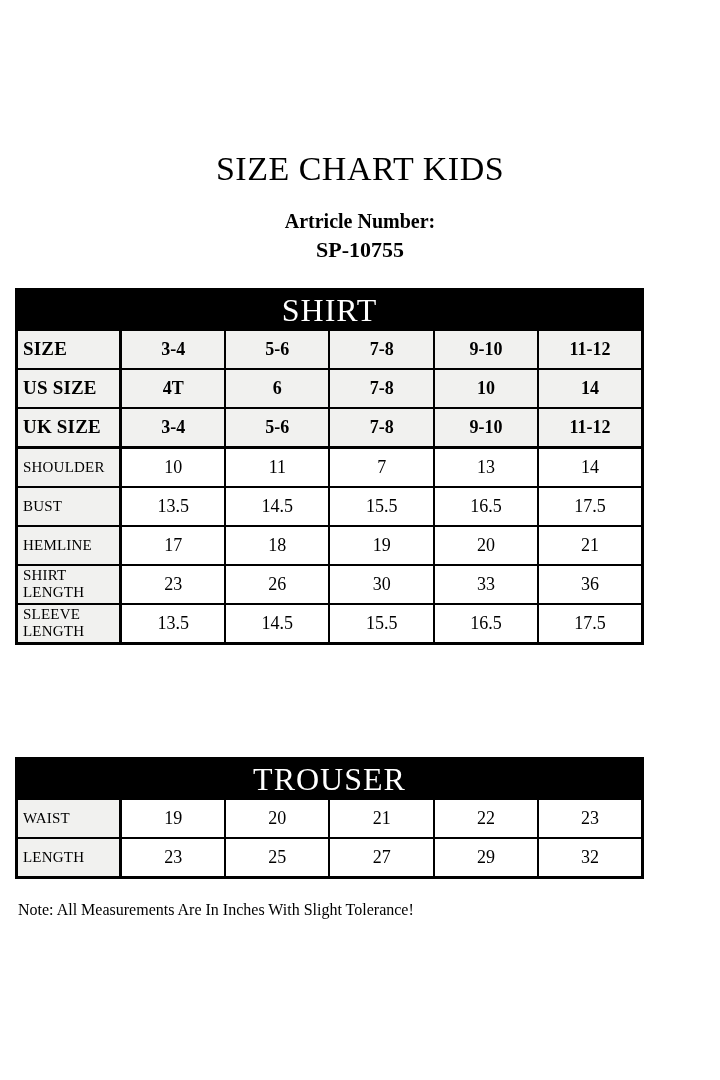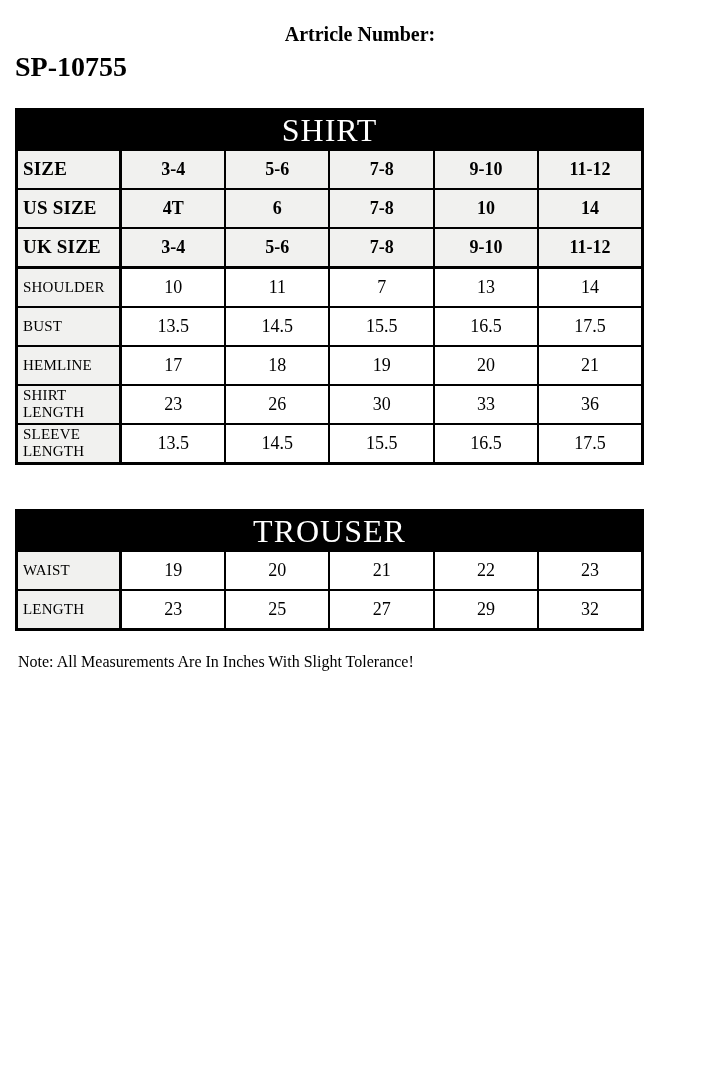--- a/index.html
+++ b/index.html
@@ -29,33 +29,33 @@
   }
   .article-label {
     margin: 22px 0 0 0;
     text-align: center;
     font-size: 20px;
     font-weight: 700;
     line-height: 1.2;
   }
   .article-number {
     margin: 4px 0 13px 0;
-    text-align: left;
-    font-size: 28px;
+    text-align: center;
+    font-size: 22px;
     font-weight: 700;
     line-height: 1.2;
   }
   table.size-table {
     border-collapse: collapse;
     width: 629px;
     table-layout: fixed;
     border: 3px solid #000000;
   }
   table.size-table.shirt { margin-top: 24px; }
-  table.size-table.trouser { margin-top: 44px; }
+  table.size-table.trouser { margin-top: 112px; }
   .section-header th {
     background: #000000;
     color: #ffffff;
     font-size: 32px;
     font-weight: 400;
     height: 38px;
     text-align: center;
     vertical-align: middle;
     padding: 0;
     letter-spacing: 1px;
@@ -94,20 +94,21 @@
     margin: 22px 0 0 3px;
     font-size: 16px;
     font-weight: 400;
   }
 </style>
 </head>
 <body>
 
 <div class="page">
 
+  <h1 class="doc-title">SIZE CHART KIDS</h1>
 
   <p class="article-label">Artricle Number:</p>
 
   <p class="article-number">SP-10755</p>
 
   <table class="size-table shirt">
     <thead>
       <tr class="section-header">
         <th colspan="6">SHIRT</th>
       </tr>

